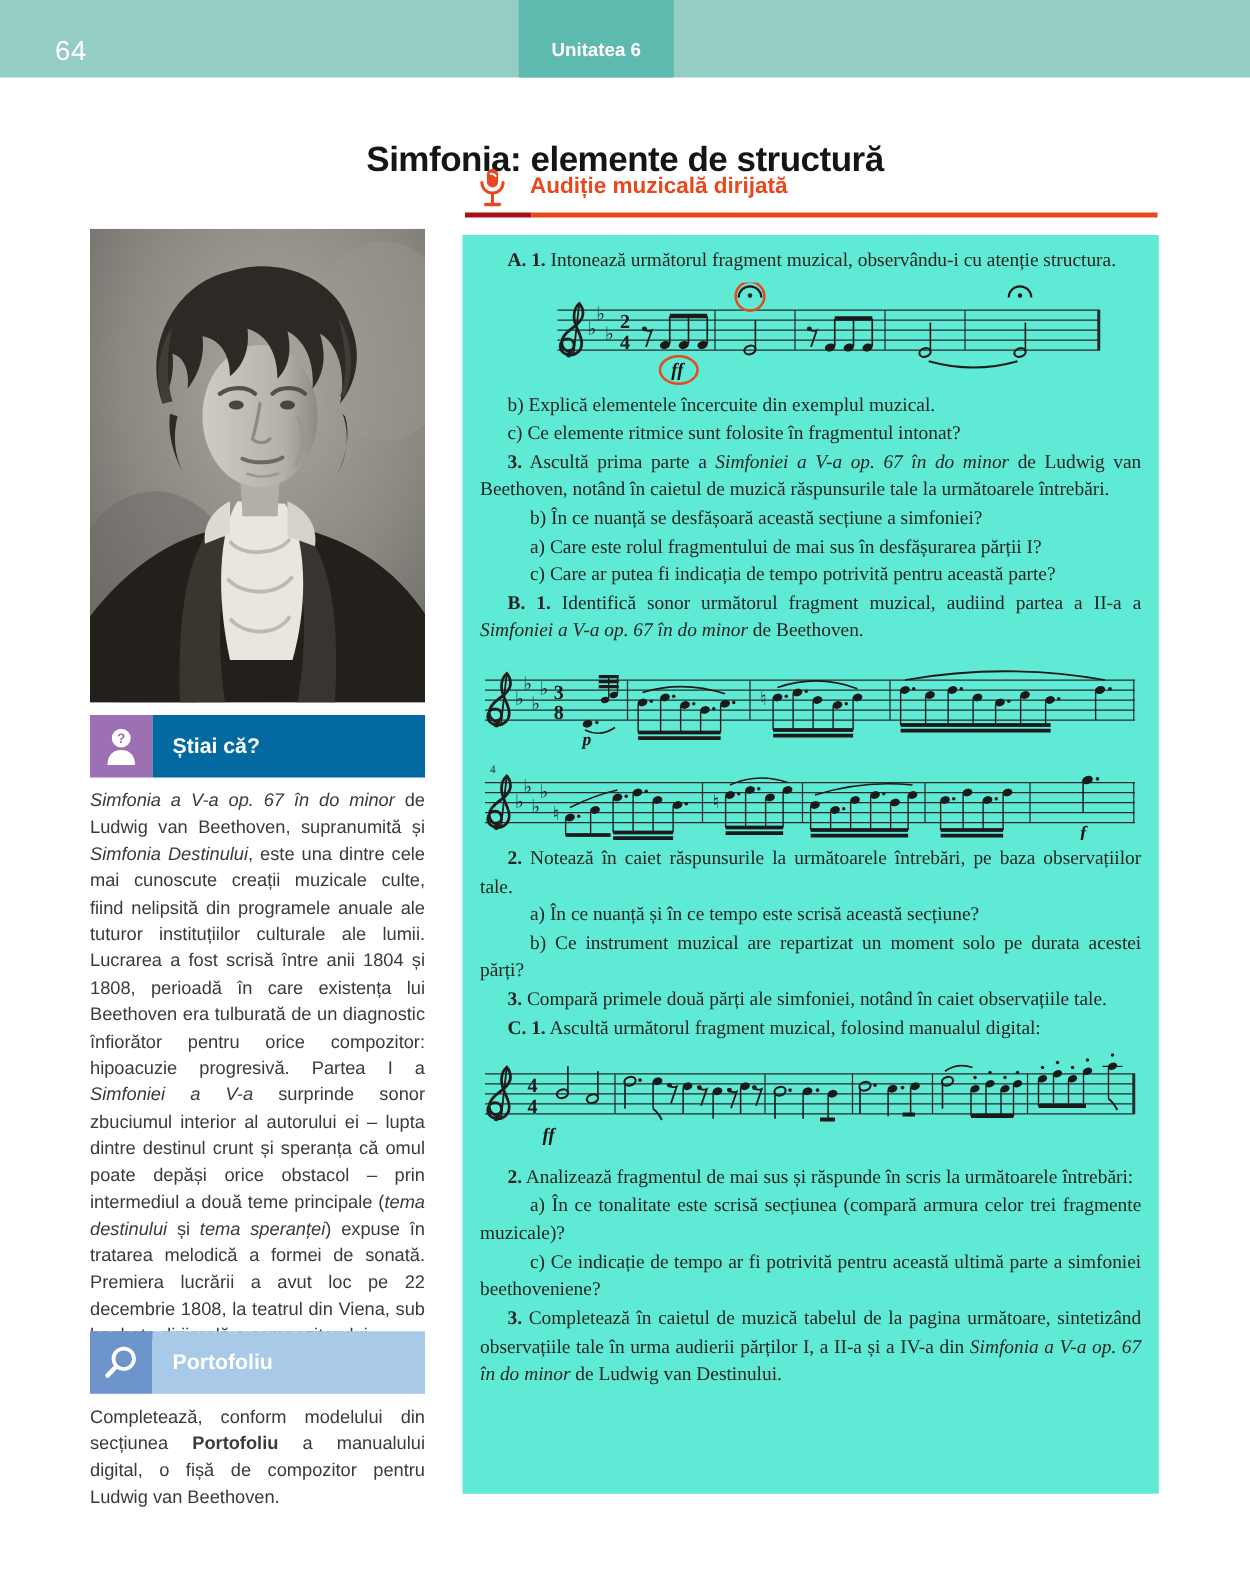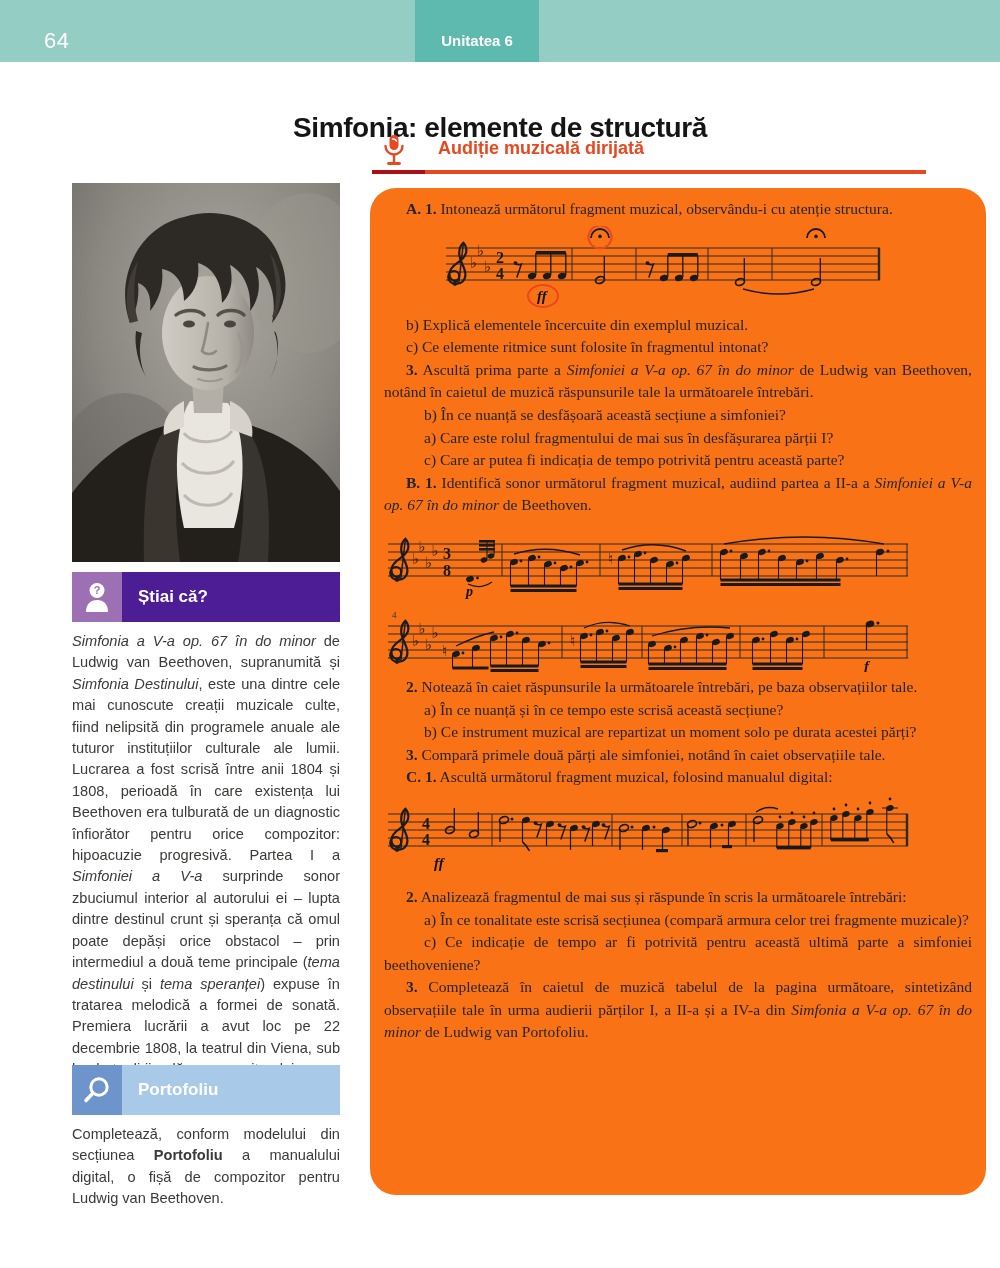--- a/index.html
+++ b/index.html
@@ -17,44 +17,44 @@
   .unitbox { position:absolute; left:415px; top:0; width:124px; height:62px; background:#5eb9ae;
              display:flex; align-items:flex-end; justify-content:center; padding-bottom:13px; }
   .unitbox span { color:#fff; font-weight:bold; font-size:15px;text-align:center; }
 
   .pagetitle { position:absolute; left:0; top:84px; width:1000px; text-align:center;
                font-size:28px; font-weight:bold; color:#151515; letter-spacing:-.4px;margin-top:28px; }
 
   
   .sec-head { position:absolute; left:382px; top:132px; width:548px; }
   .mic { position:absolute; left:0; top:2px; }
-  .sec-title { position:absolute; left:42px; top:6px; font-size:18px; font-weight:bold; color:#e8481f;margin-left:14px; }
+  .sec-title { position:absolute; left:42px; top:6px; font-size:18px; font-weight:bold; color:#e8481f; }
   .rule-dark  { position:absolute; left:-10px; top:38px; width:53px;  height:4px; background:#a81116; }
   .rule-light { position:absolute; left:43px;  top:38px; width:501px; height:4px; background:#e8481f; }
 
   
-  .main { position:absolute; left:370px; top:188px; width:616px; height:1007px;
-          background:#f97316; padding:10px 14px 0 14px; overflow:hidden;
+  .main { position:absolute; left:370px; top:188px; width:557px; height:1007px;
+          background:#5eead4; padding:10px 14px 0 14px; overflow:hidden;
           font-family:"Liberation Serif","DejaVu Serif",serif; font-size:15.5px;
-          line-height:22.6px; color:#262523; text-align:justify;border-radius:26px; }
+          line-height:22.6px; color:#262523; text-align:justify; }
   .main p { margin:0; }
   .ind1 { text-indent:22px; }
   .ind2 { text-indent:40px; }
   .mex { display:block; margin:5px 0 4px 0; }
   .mexA { margin-left:56px; }
 
   
   .portrait { position:absolute; left:72px; top:183px; width:268px; height:379px; }
   .boxhead { position:absolute; width:268px; height:50px; display:flex; }
   .boxhead .sq { width:50px; height:50px; display:flex; align-items:center; justify-content:center; flex:none; }
   .boxhead .bar { flex:1; display:flex; align-items:center; padding-left:16px; }
   .boxhead .bar span { color:#fff; font-weight:bold; font-size:17px; }
   .know-head { left:72px; top:572px; }
   .know-head .sq { background:#9c70b2; }
-  .know-head .bar { background:#4c1d95; }
+  .know-head .bar { background:#0369a1; }
   .port-head { left:72px; top:1065px; }
   .port-head .sq { background:#6d95cc; }
   .port-head .bar { background:#a9c9e8; }
   .sidetext { position:absolute; left:72px; width:268px; font-size:14.6px; line-height:21.4px;
               color:#3b3a38; text-align:justify; }
   .know-text { top:631px; }
   .port-text { top:1124px; }
 
   svg text.flat { font-family:"DejaVu Sans",sans-serif; font-size:15px; fill:#1a1a1a; }
   svg text.tsig { font-family:"Liberation Serif","DejaVu Serif",serif; font-weight:bold; font-size:16px; fill:#1a1a1a; }
@@ -573,14 +573,14 @@
       <line x1="502.8" y1="15" x2="502.8" y2="40"></line>
     </g>
     <rect x="446.8" y="44" width="38" height="3.4" fill="#1a1a1a"></rect>
     <line x1="498" y1="14" x2="514" y2="14" stroke="#1a1a1a" stroke-width="1"></line>
     <path d="M502.8,40 q4,3 7,9" stroke="#1a1a1a" stroke-width="1.6" fill="none"></path>
   </svg>
 
   <p class="ind1"><span class="b">2.</span><span> Analizează fragmentul de mai sus și răspunde în scris la următoarele întrebări:</span></p>
   <p class="ind2"><span>a) În ce tonalitate este scrisă secțiunea (compară armura celor trei fragmente muzicale)?</span></p>
   <p class="ind2"><span>c) Ce indicație de tempo ar fi potrivită pentru această ultimă parte a simfoniei beethoveniene?</span></p>
-  <p class="ind1"><span class="b">3.</span><span> Completează în caietul de muzică tabelul de la pagina următoare, sintetizând observațiile tale în urma audierii părților I, a II-a și a IV-a din </span><span class="i">Simfonia a V-a op. 67 în do minor</span><span> de Ludwig van Portofoliu.</span></p>
+  <p class="ind1"><span class="b">3.</span><span> Completează în caietul de muzică tabelul de la pagina următoare, sintetizând observațiile tale în urma audierii părților I, a II-a și a IV-a din </span><span class="i">Simfonia a V-a op. 67 în do minor</span><span> de Ludwig van Destinului.</span></p>
 </div>
 
 </body></html>

